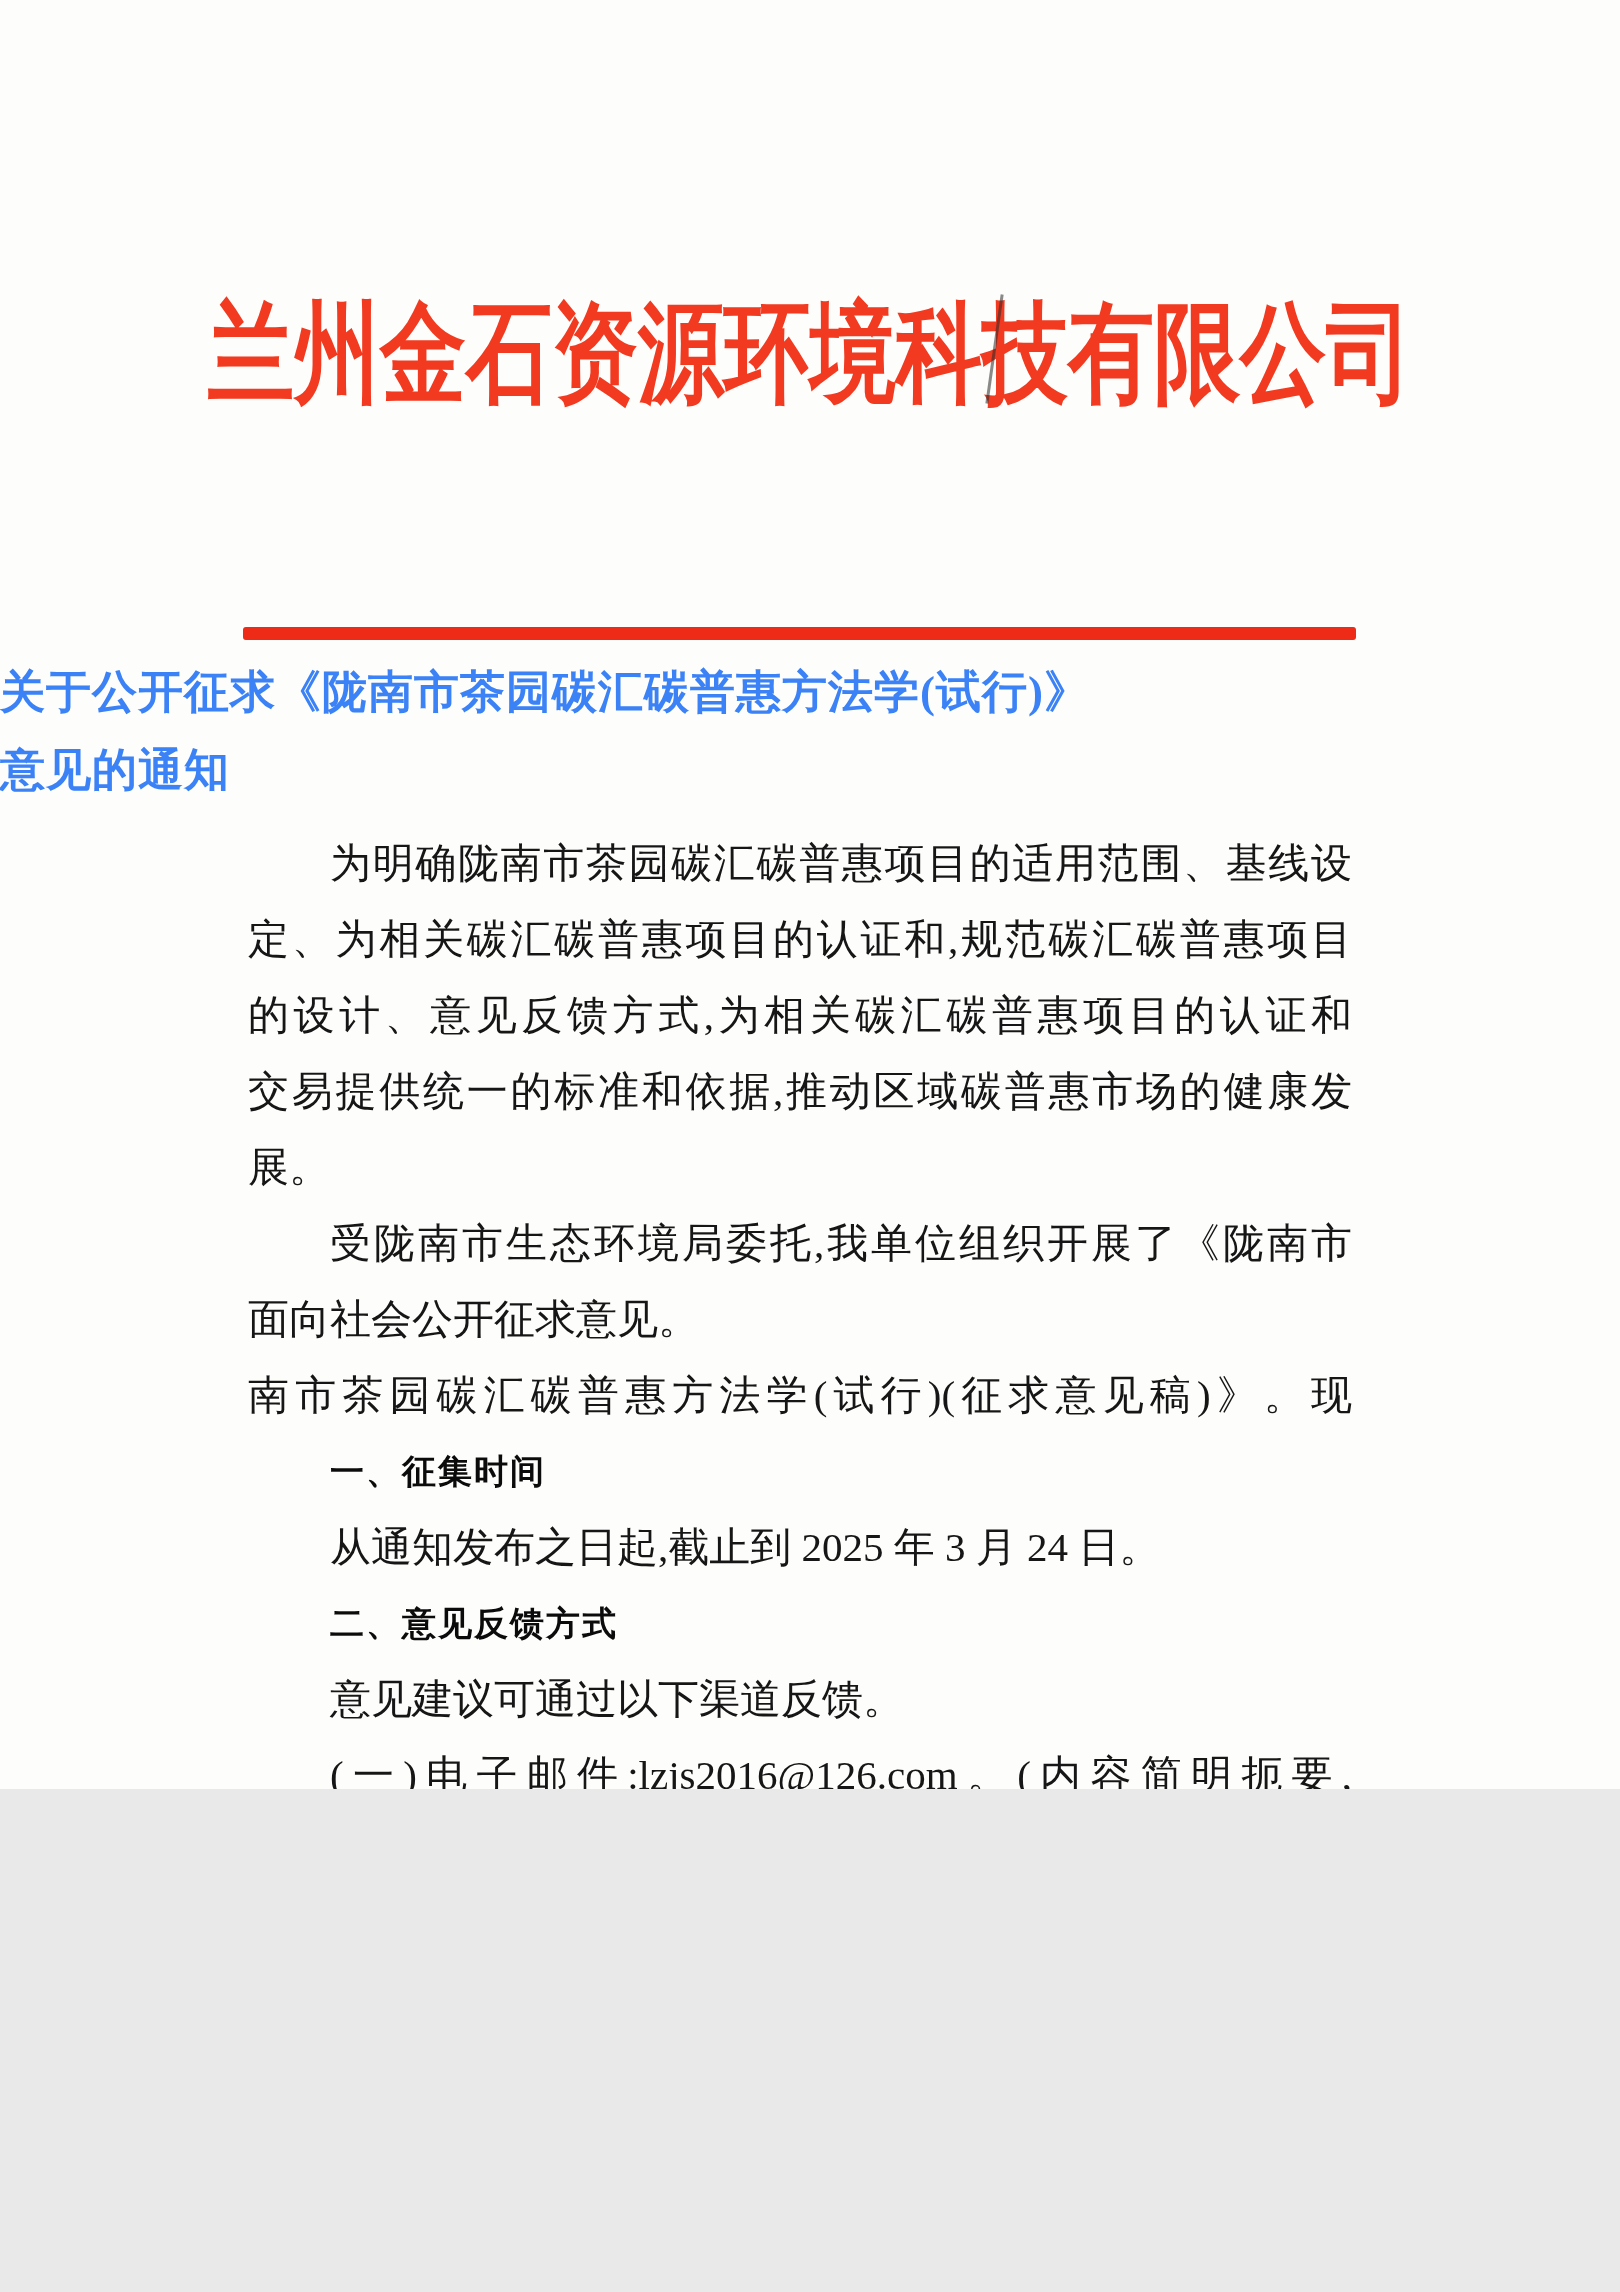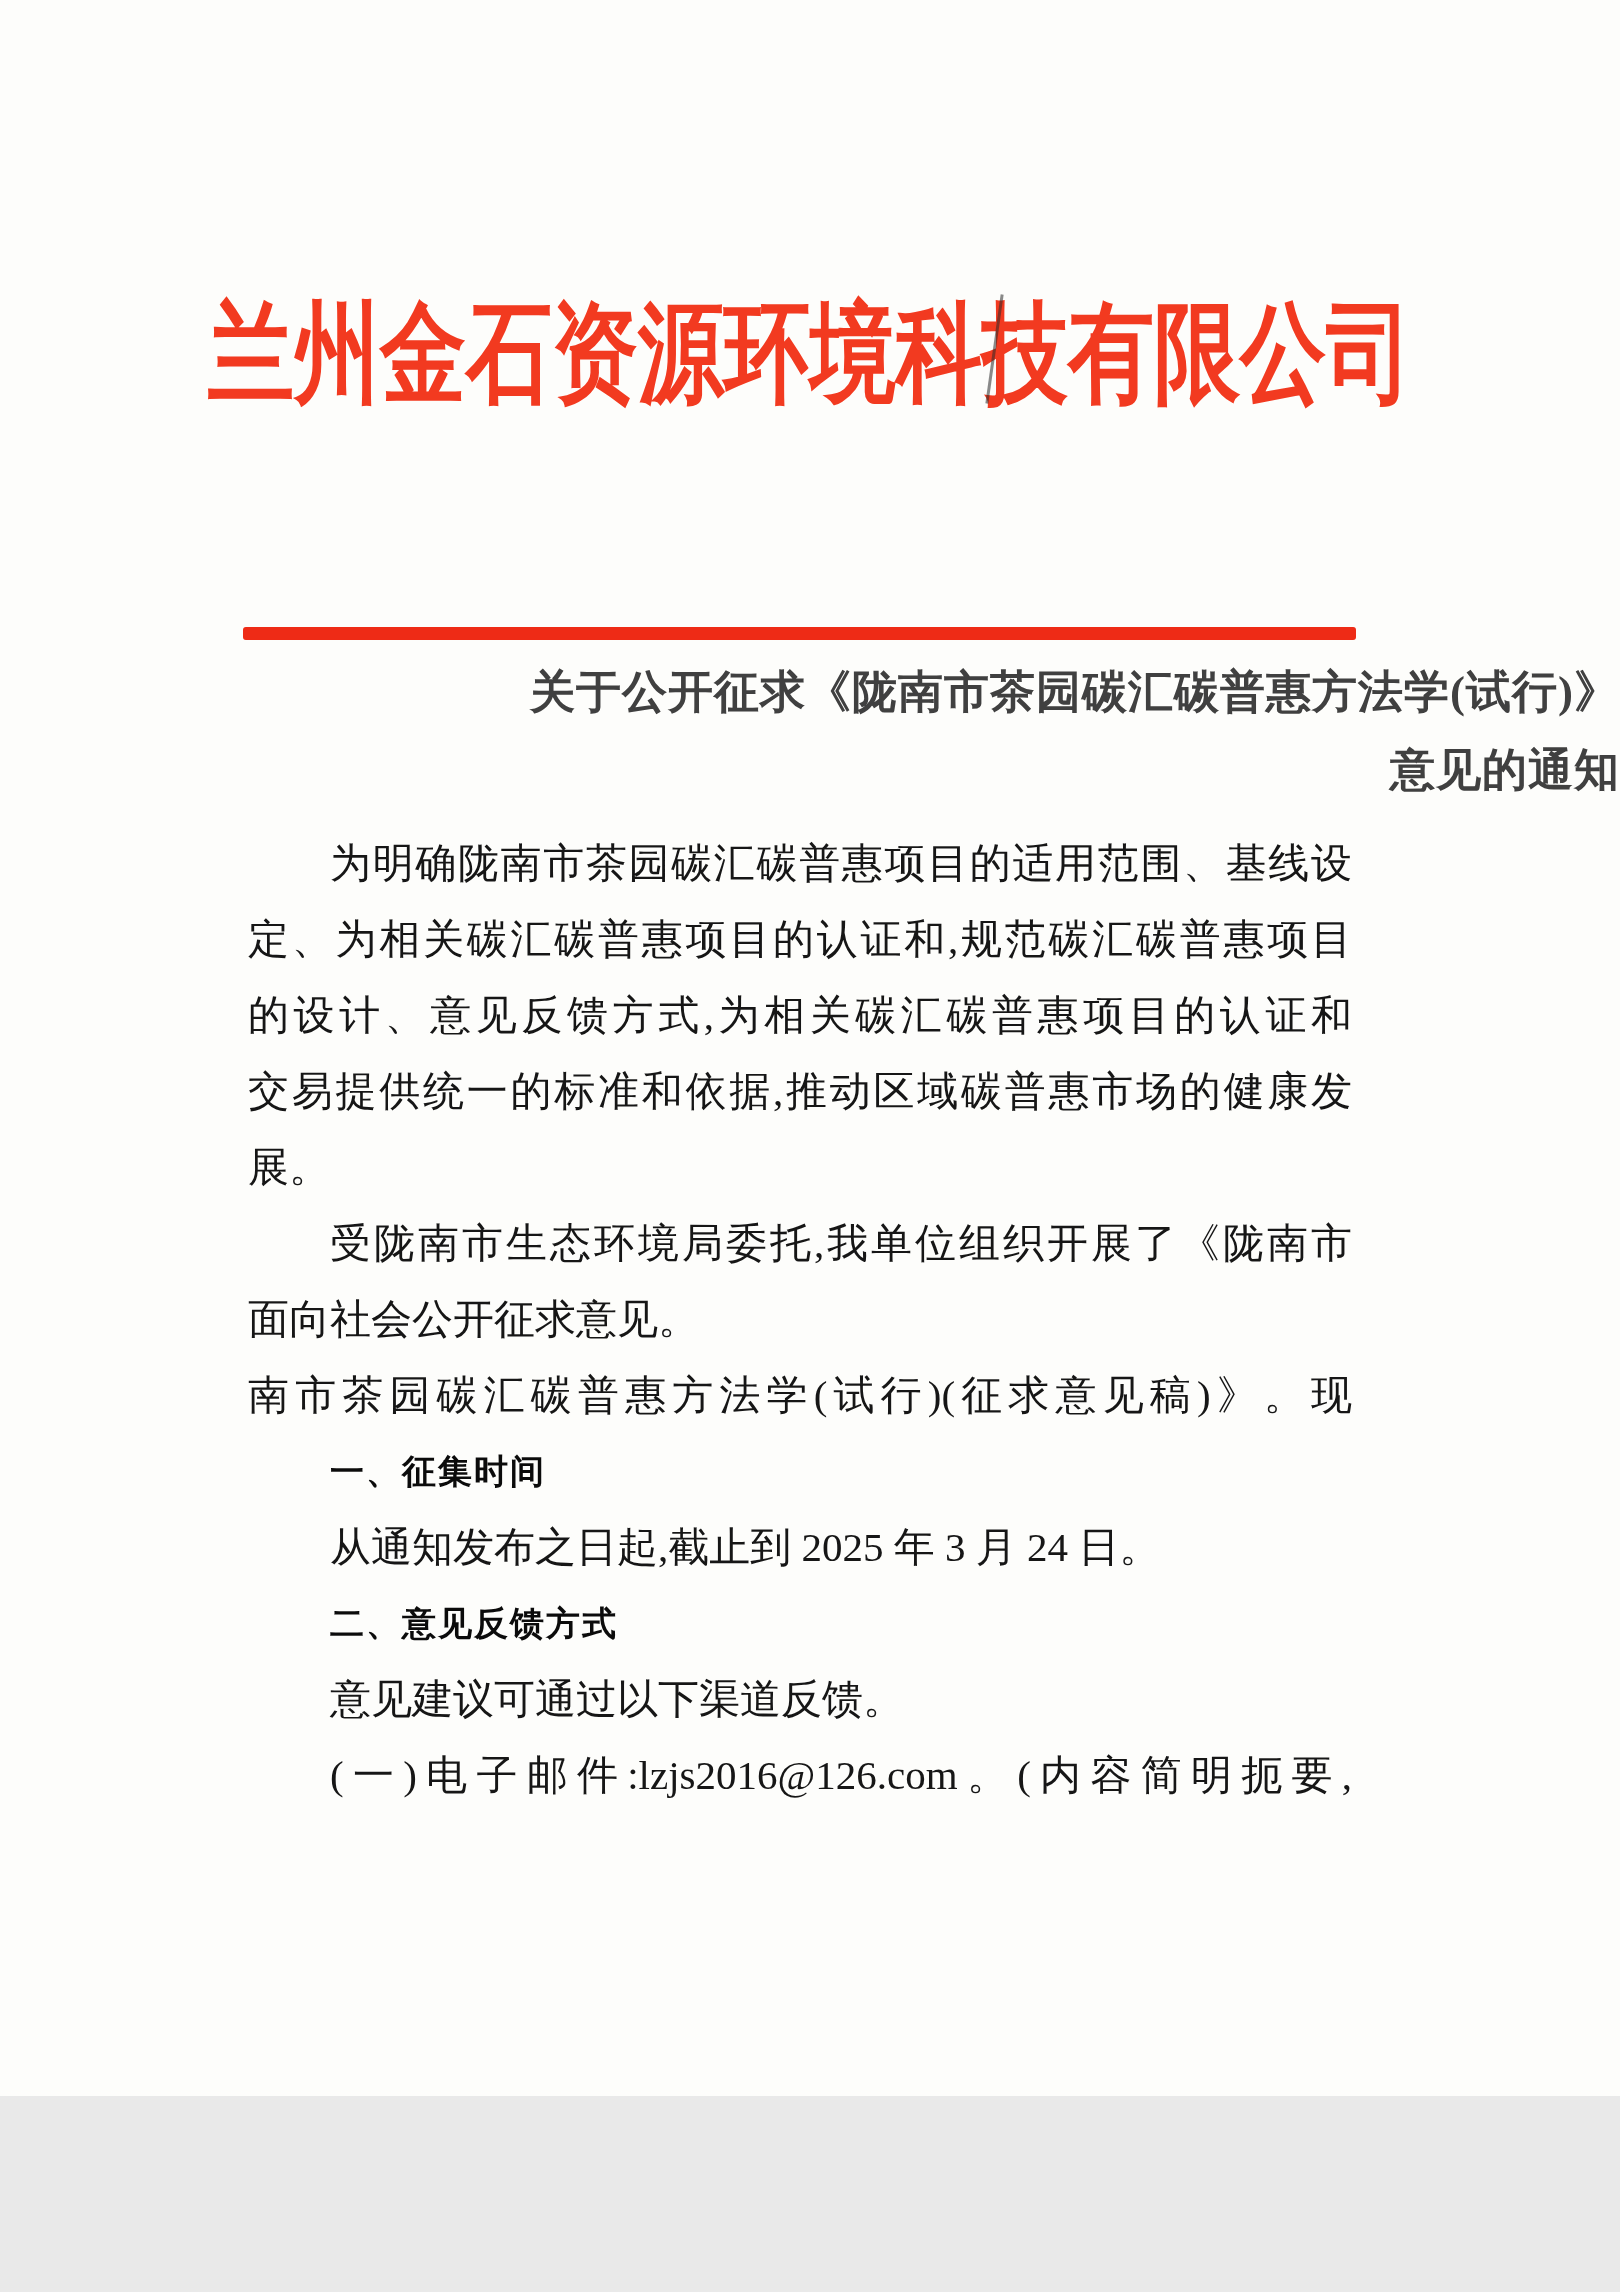--- a/index.html
+++ b/index.html
@@ -1,18 +1,18 @@
 <!DOCTYPE html>
 <html><head>
 <meta charset="utf-8">
 <style>
   html,body{margin:0;padding:0;background:#e9e9e9;}
   .page{
     position:relative;
-    width:1620px;height:2096px;
+    width:1620px;height:1789px;
     background:#fdfdfb;
     overflow:hidden;
     font-family:"Liberation Serif", serif;
     color:#141414;
   }
   
   .letterhead{
     position:absolute;
     top:278px;left:0;right:0;
     text-align:center;
@@ -29,25 +29,25 @@
   .red-rule{
     position:absolute;
     left:243px;top:627px;
     width:1113px;height:12.7px;
     border-radius:2.9px;
   }
   
   .doc-title{
     position:absolute;
     top:653px;left:0;right:0;
-    text-align:right;
+    text-align:left;
     font-weight:700;
     font-size:45px;
     line-height:78px;
-    color:#404040;
+    color:#3b82f6;
     letter-spacing:1px;
   }
   
   .body-block{
     position:absolute;
     left:248px;top:825px;
     width:1104px;
     font-size:41px;
     color:#161616;
   }

